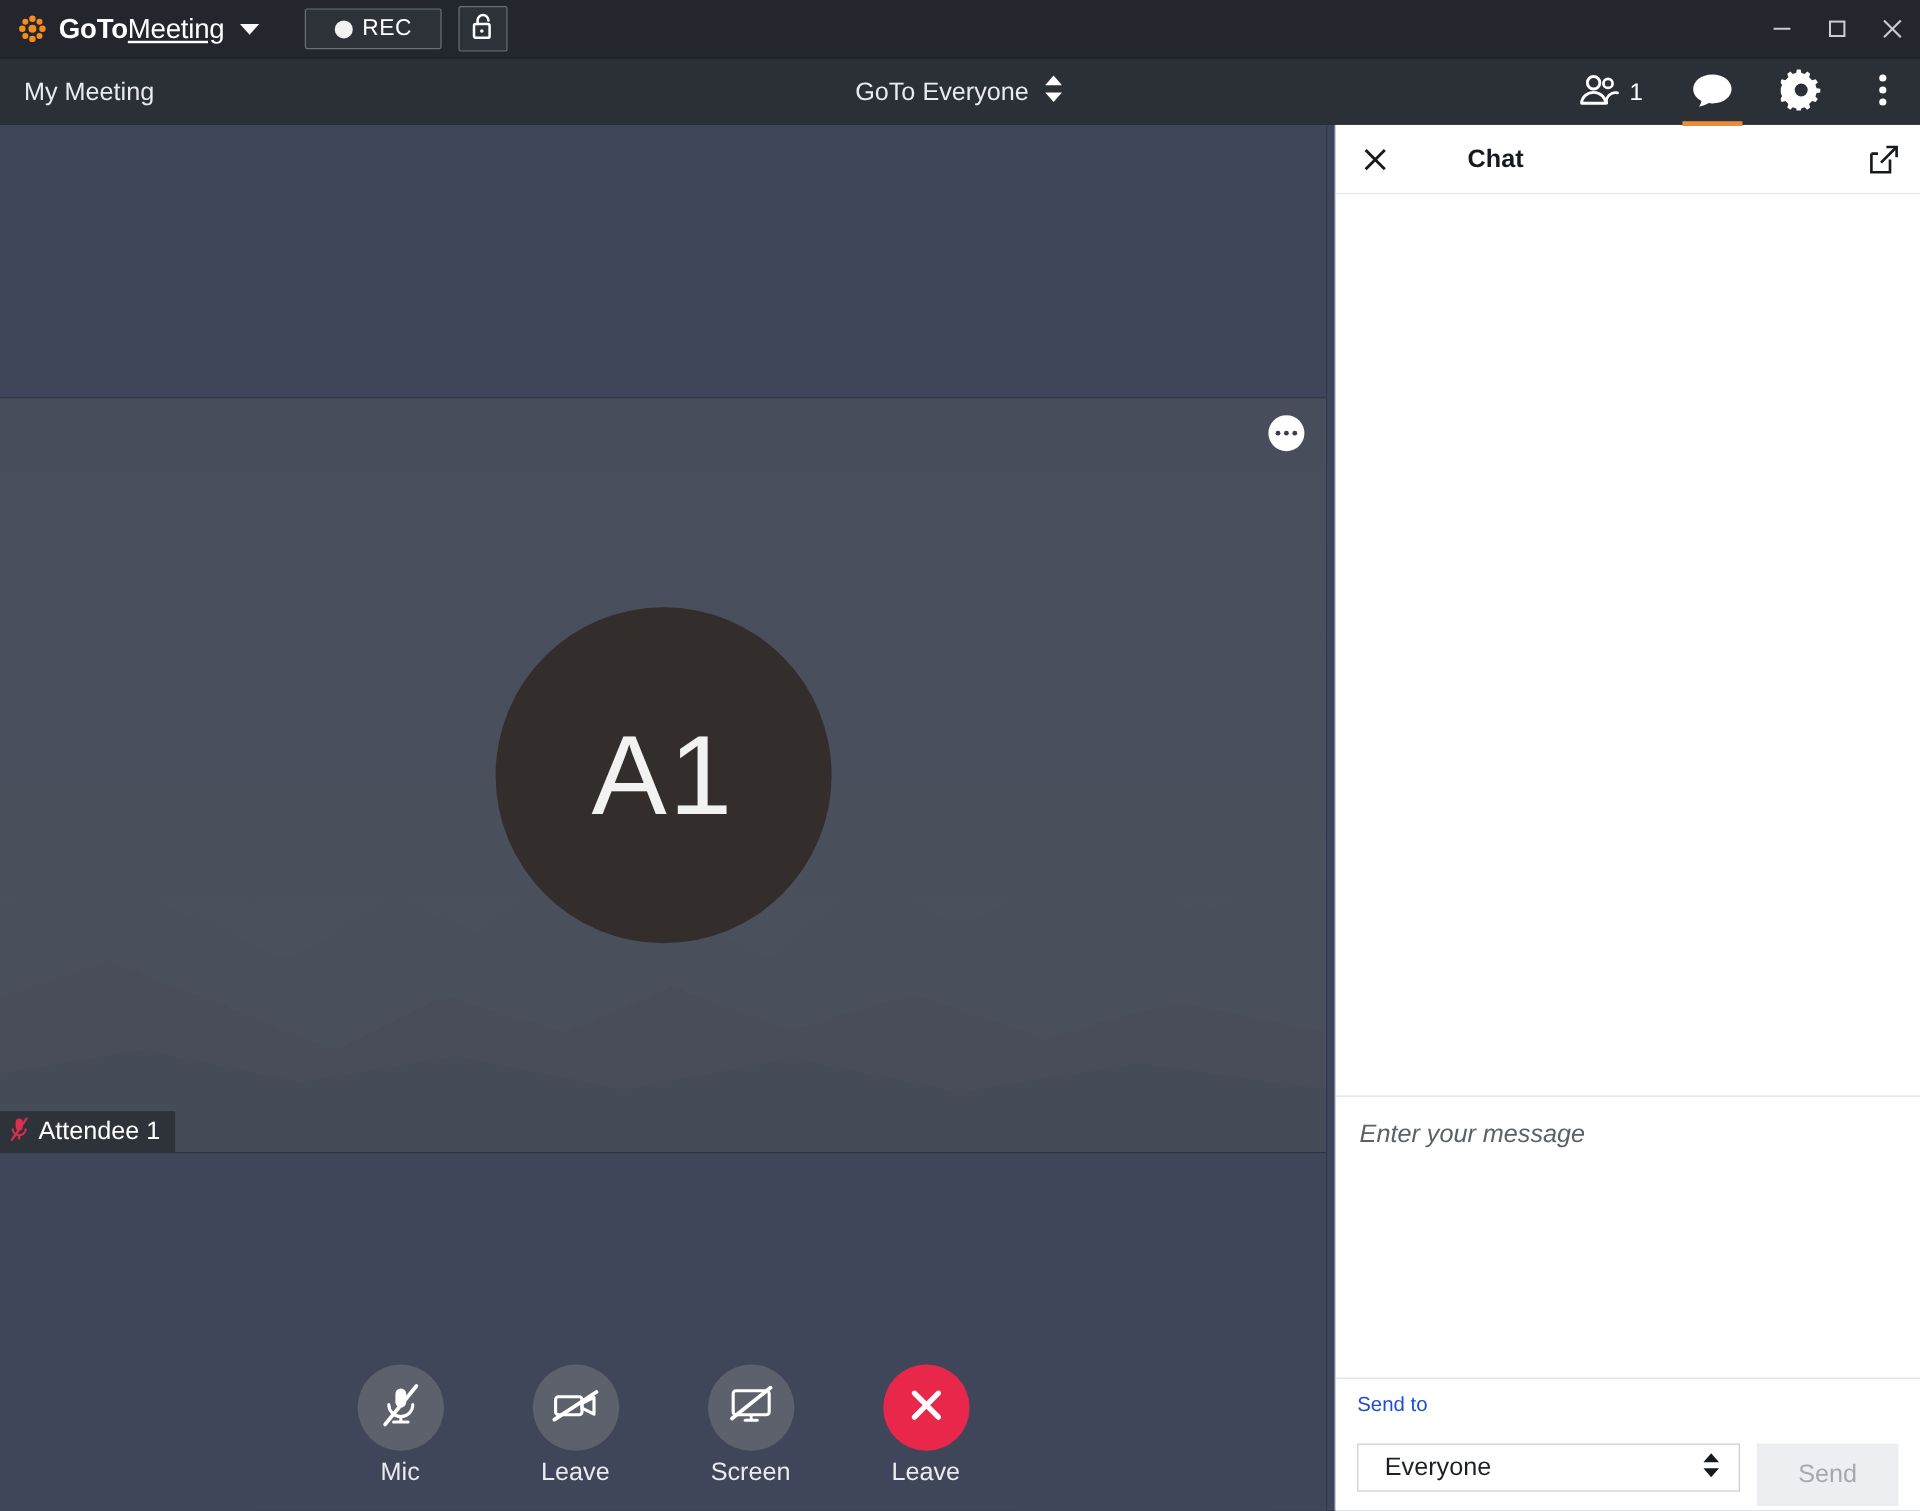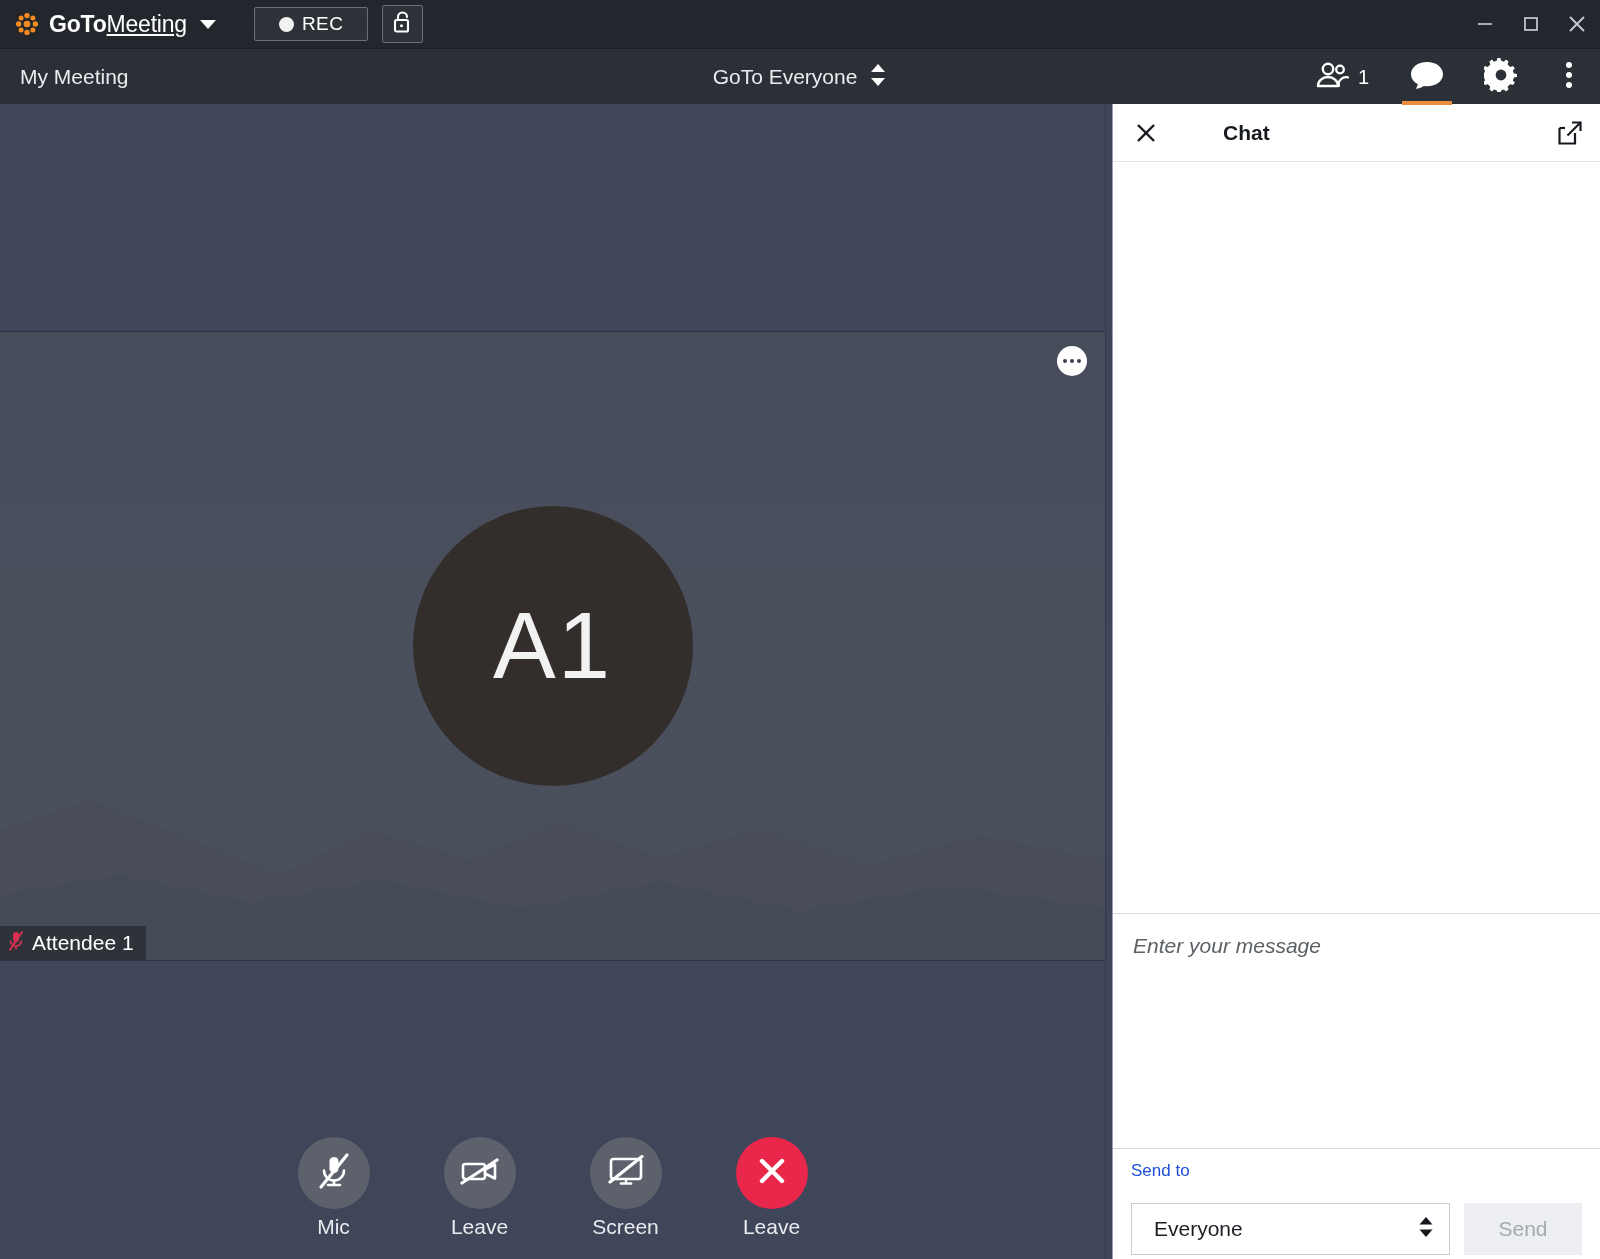--- a/index.html
+++ b/index.html
@@ -233,21 +233,21 @@
     cursor: text;
   }
   .chat-footer {
     flex: 0 0 110px;
     background: #ffffff;
     padding: 12px 18px 0 18px;
   }
   .sendto-label { font-size: 17px; color: #1d4ed8; margin-bottom: 22px; }
   .sendto-row { display: flex; align-items: stretch; gap: 14px; }
   .select {
-    flex: 1 1 auto; height: 52px;
+    flex: 1 1 auto; height: 40px;
     border: 1px solid #c9ccd2; background: #ffffff;
     display: flex; align-items: center;
     padding: 0 14px 0 22px;
     cursor: pointer;
   }
   .select .val { font-size: 21px; color: #1c2024; }
   .select .spin { margin-left: auto; }
   .send-btn {
     width: 118px; height: 52px;
     background: #eceef1; border: none;

